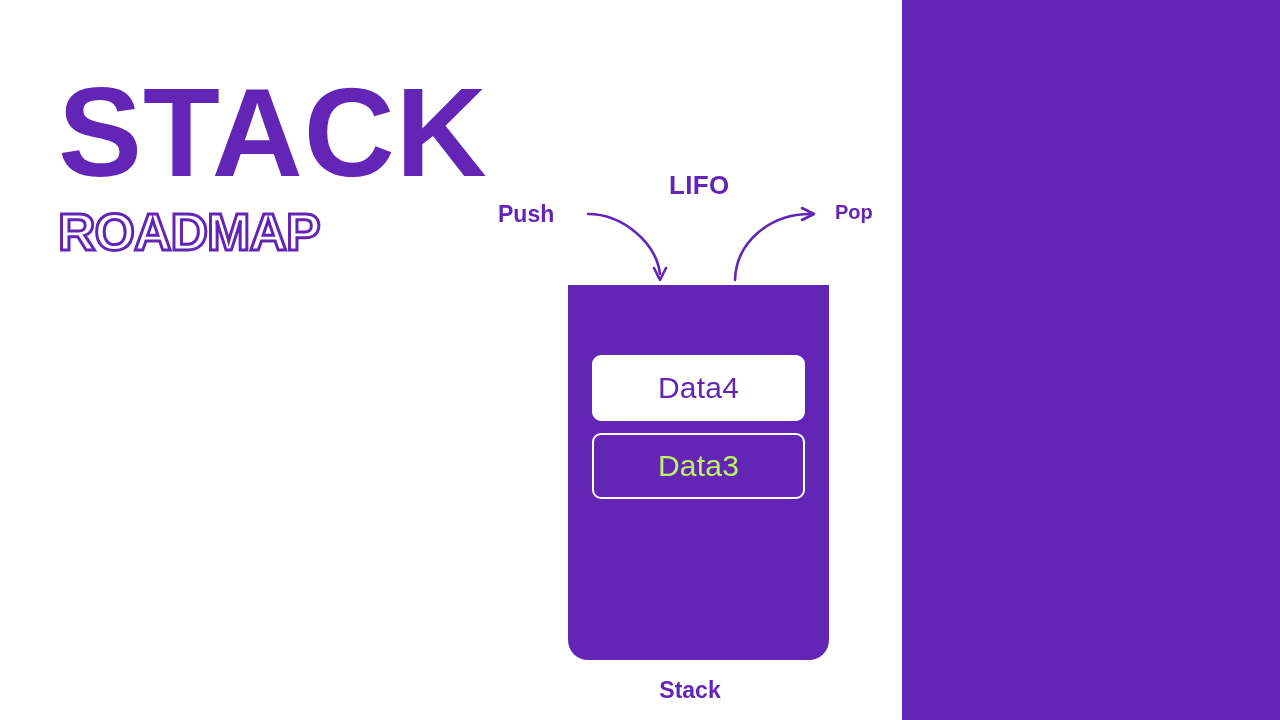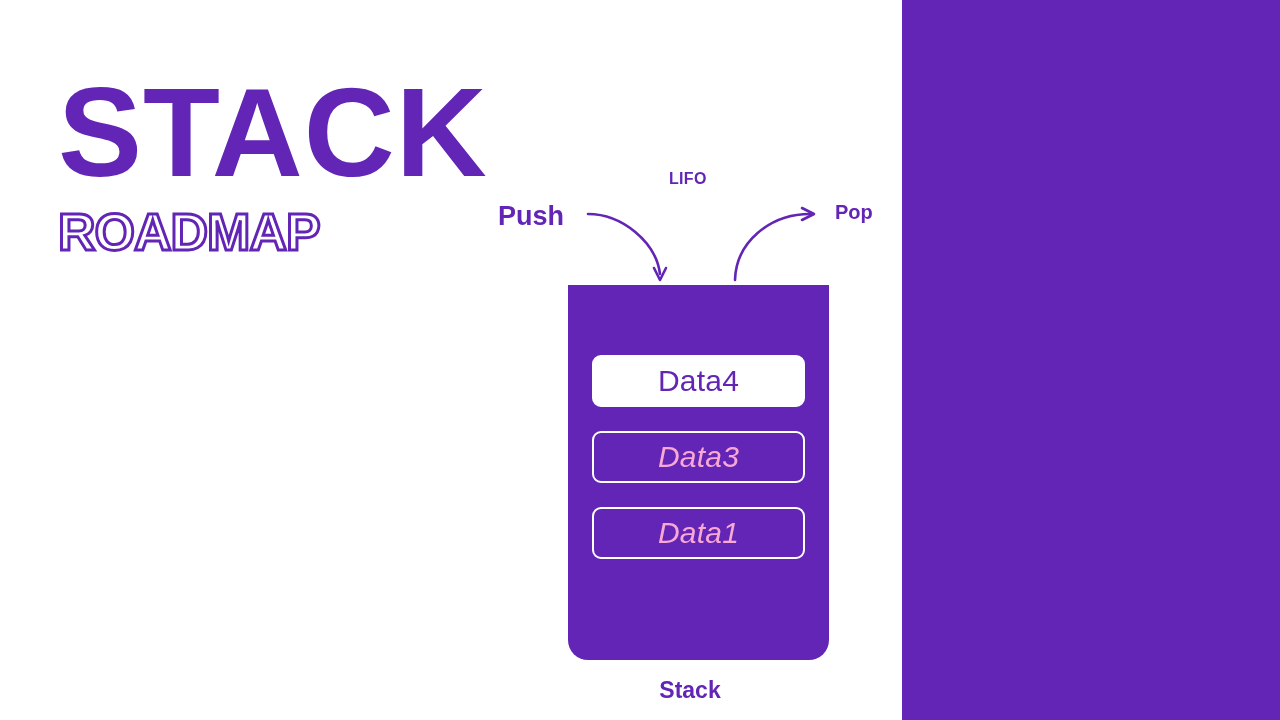--- a/index.html
+++ b/index.html
@@ -78,28 +78,28 @@
     position: absolute;
     font-family: "Liberation Sans", sans-serif;
     font-weight: bold;
     color: #6225b5;
     white-space: nowrap;
   }
 
   .label-lifo {
     left: 189px;
     top: 20px;
-    font-size: 16px;
+    font-size: 26px;
     letter-spacing: 0.3px;
   }
 
   .label-push {
     left: 18px;
     top: 51px;
-    font-size: 27px;
+    font-size: 23px;
   }
 
   .label-pop {
     left: 355px;
     top: 51px;
     font-size: 20px;
   }
 
   .label-stack {
     left: 160px;
@@ -124,37 +124,36 @@
     left: 88px;
     top: 135px;
     width: 261px;
     height: 375px;
     background: #6225b5;
     border-radius: 0 0 20px 20px;
     padding: 70px 24px 0 24px;
   }
 
   .stack-item {
-    height: 52px;
+    height: 66px;
     border: 2px solid #ffffff;
     border-radius: 9px;
-    margin-bottom: 24px;
+    margin-bottom: 12px;
     display: flex;
     align-items: center;
     justify-content: center;
     font-family: "Liberation Sans", sans-serif;
     font-size: 30px;
     font-weight: normal;
     letter-spacing: 0.2px;
   }
 
   .stack-item.outlined {
     background: transparent;
-    color: #f9a8d4;
-    font-style: italic;
+    color: #bef264;
   }
 
   .stack-item.filled {
     background: #ffffff;
     color: #6225b5;
     border-color: #ffffff;
   }
 </style>
 </head>
 <body>
@@ -185,20 +184,19 @@
 
       <g>
         <path d="M 255 130 C 256 92 290 64 330 64" fill="none" stroke="#6225b5" stroke-width="2.6" stroke-linecap="round"></path>
         <path d="M 322 58 L 334 64 L 322 70" fill="none" stroke="#6225b5" stroke-width="2.6" stroke-linecap="round" stroke-linejoin="round"></path>
       </g>
     </svg>
 
     <div class="stack-container">
       <div class="stack-item filled">Data4</div>
       <div class="stack-item outlined">Data3</div>
-      <div class="stack-item outlined">Data1</div>
     </div>
 
     <div class="label label-stack">Stack</div>
 
   </div>
 
 </div>
 
 </body></html>

